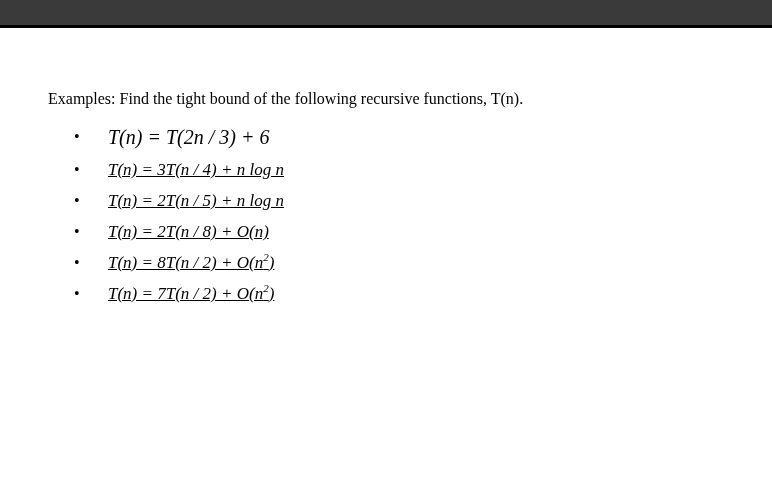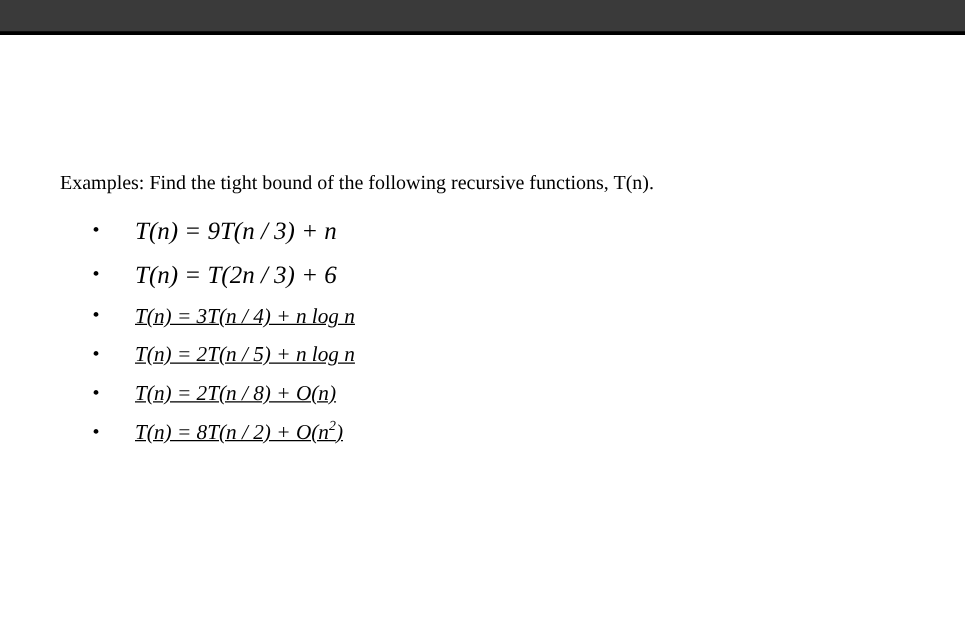--- a/index.html
+++ b/index.html
@@ -14,21 +14,21 @@
       font-family: "Times New Roman", Times, serif;
       overflow: hidden;
     }
     .top-bar {
       width: 100%;
       height: 28px;
       background: #3a3a3a;
       border-bottom: 3px solid #000000;
     }
     .content {
-      padding: 110px 0 0 48px;
+      padding: 62px 0 0 48px;
     }
     .intro-line {
       font-size: 16px;
       color: #000000;
       margin-bottom: 16px;
     }
     .items {
       list-style: none;
       padding-left: 60px;
     }
@@ -67,31 +67,31 @@
   </style>
 </head>
 <body>
 
 <div class="top-bar"></div>
 
 <div class="content">
   <div class="intro-line">Examples: Find the tight bound of the following recursive functions, T(n). </div>
   <ul class="items">
     <li>
-      <span class="eq eq-large">T(n) = 9T(n / 3) + n</span>
-    </li>
-    <li>
       <span class="eq eq-large">T(n) = T(2n / 3) + 6</span>
     </li>
     <li class="sm">
       <span class="eq eq-small">T(n) = 3T(n / 4) + n log n</span>
     </li>
     <li class="sm">
       <span class="eq eq-small">T(n) = 2T(n / 5) + n log n</span>
     </li>
     <li class="sm">
       <span class="eq eq-small">T(n) = 2T(n / 8) + O(n)</span>
     </li>
     <li class="sm">
       <span class="eq eq-small">T(n) = 8T(n / 2) + O(n<sup>2</sup>)</span>
     </li>
+    <li class="sm">
+      <span class="eq eq-small">T(n) = 7T(n / 2) + O(n<sup>2</sup>)</span>
+    </li>
   </ul>
 </div>
 
 </body></html>

